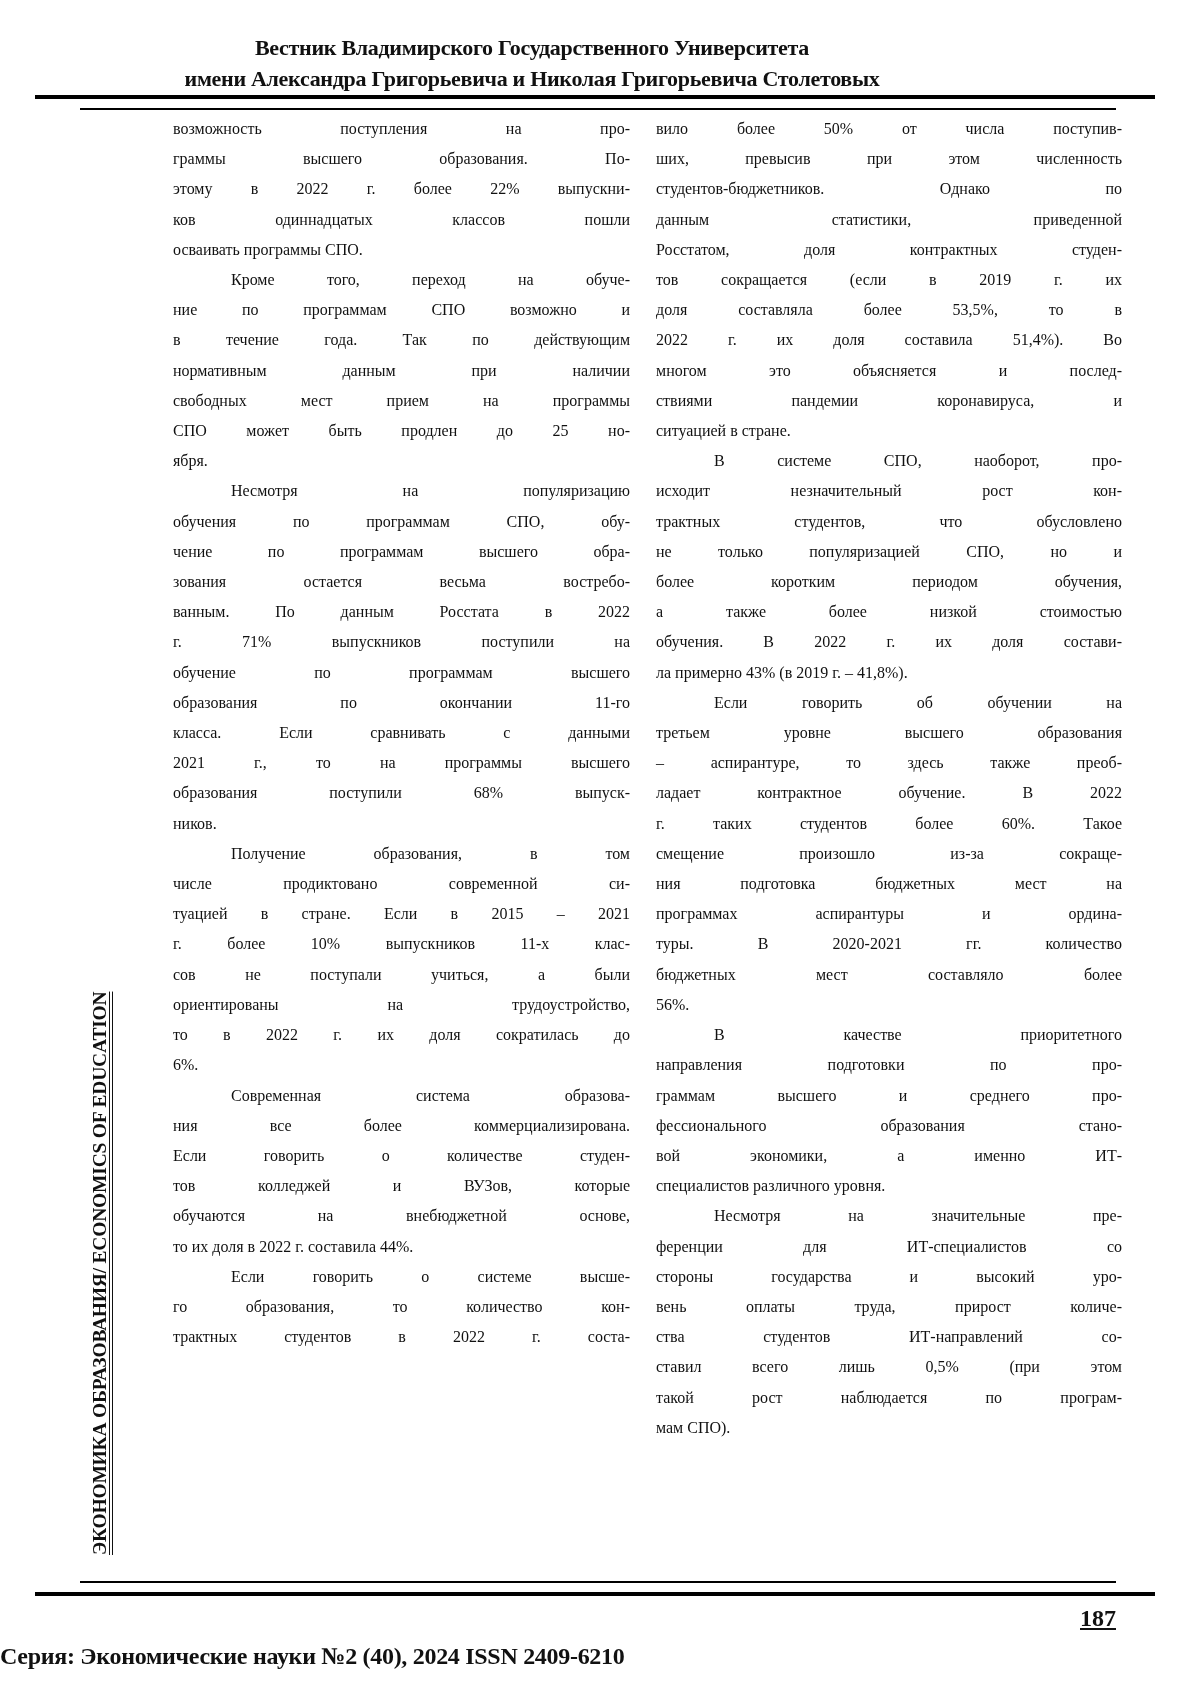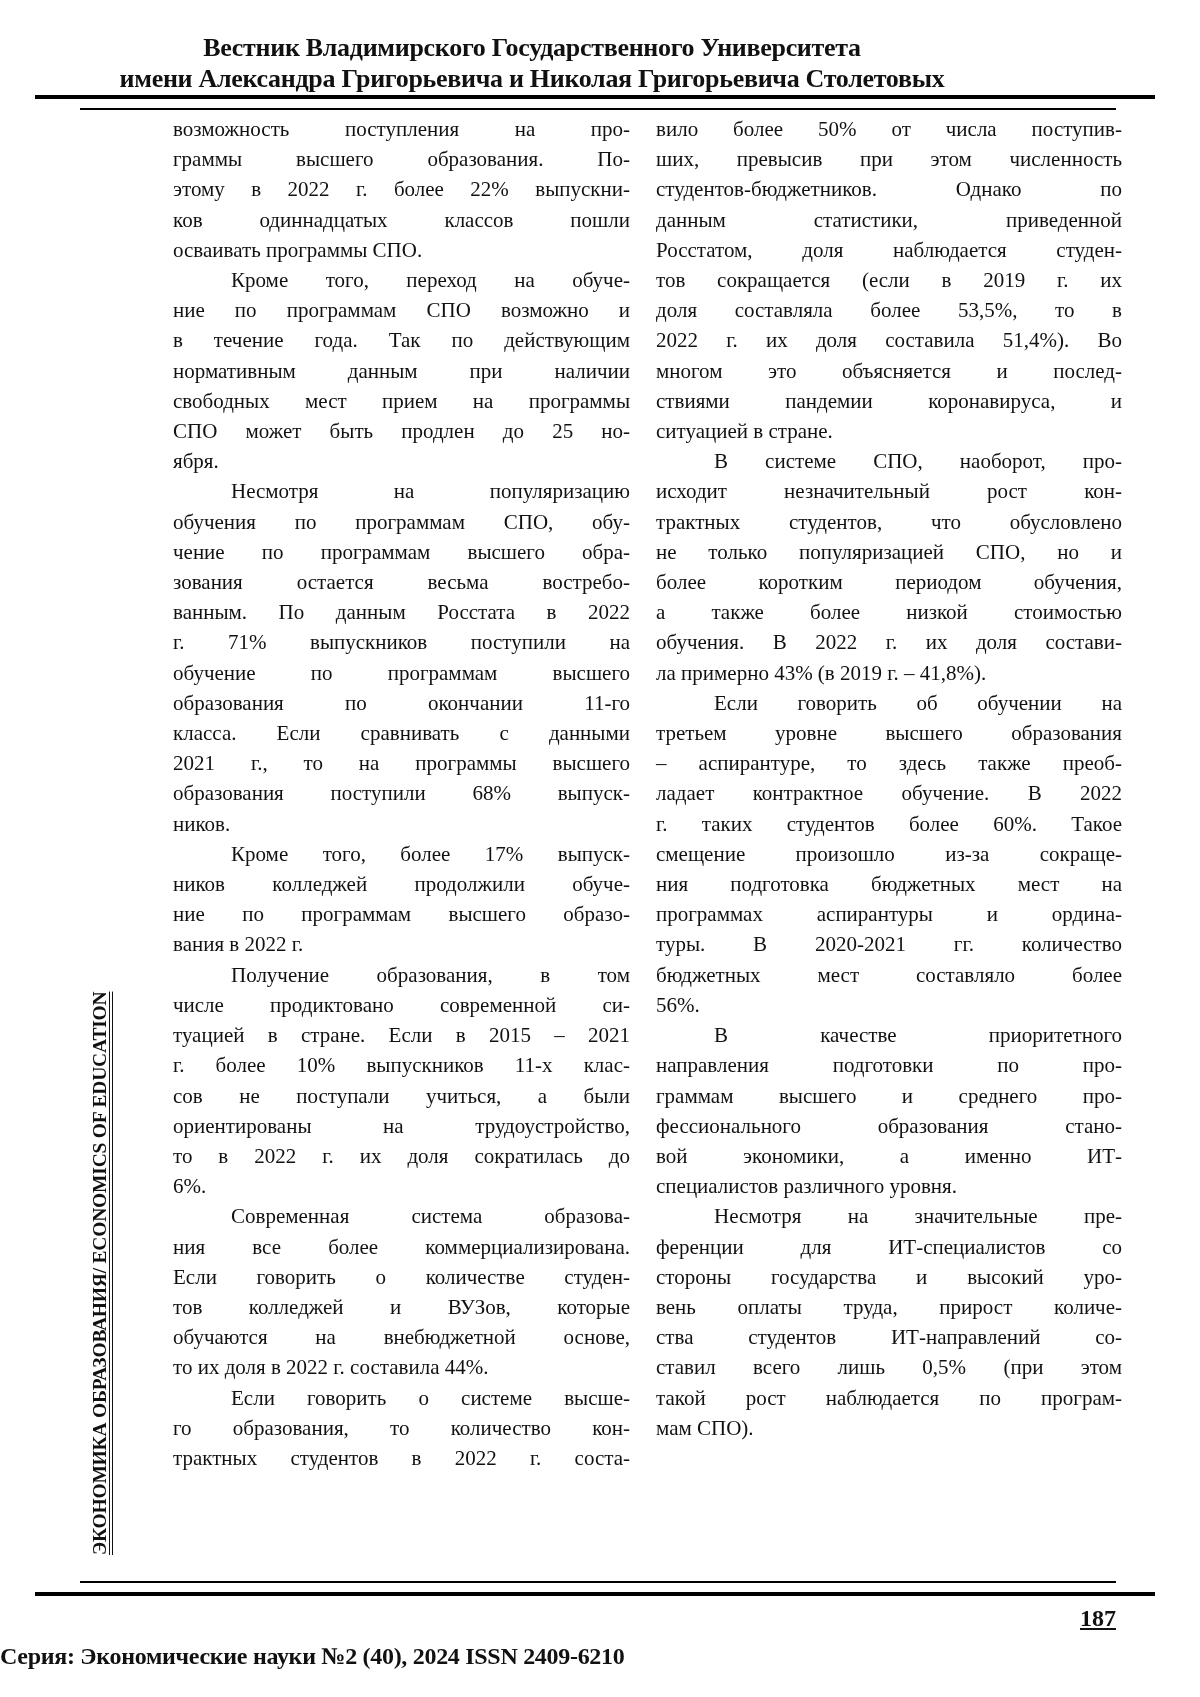--- a/index.html
+++ b/index.html
@@ -2,39 +2,39 @@
 <html><head>
 <meta charset="utf-8">
 <style>
   html, body { margin: 0; padding: 0; background: #ffffff; }
   body {
     width: 1200px; height: 1697px; position: relative; overflow: hidden;
     font-family: "Liberation Serif", "DejaVu Serif", serif; color: #111;
   }
   .journal-header {
     position: absolute; left: 0; top: 32px; width: 1064px;
-    text-align: center; font-weight: bold; font-size: 26px; line-height: 31px;
+    text-align: center; font-weight: bold; font-size: 22px; line-height: 31px;
     letter-spacing: -0.3px;
   }
   .rule { position: absolute; background: #000; }
   .rule-top-thick { left: 35px; top: 95px; width: 1120px; height: 4px; }
   .rule-top-thin  { left: 80px; top: 108px; width: 1036px; height: 2px; }
   .rule-bot-thin  { left: 80px; top: 1581px; width: 1036px; height: 2px; }
   .rule-bot-thick { left: 35px; top: 1592px; width: 1120px; height: 4px; }
 
   .side-label {
     position: absolute; left: 88px; top: 1555px;
     transform-origin: 0 0; transform: rotate(-90deg);
     font-weight: bold; font-size: 19.5px; white-space: nowrap; letter-spacing: -0.2px;
     text-decoration: underline double; text-underline-offset: 3px;
     width: 678px; line-height: 24px;
   }
 
   .column {
-    position: absolute; top: 114px; font-size: 21px; line-height: 30.2px;
+    position: absolute; top: 114px; font-size: 16px; line-height: 30.2px;
     text-align: justify; hyphens: manual;
   }
   .col-left  { left: 173px; width: 457px; }
   .col-right { left: 656px; width: 466px; }
   .column p { margin: 0; text-indent: 0; }
   .column p span.line { display: block; text-align: justify; text-align-last: justify; }
   .column p span.line.last { text-align-last: left; }
 
   .page-number {
     position: absolute; left: 1080px; top: 1605px; font-weight: bold; font-size: 24px; text-decoration: underline;
@@ -82,26 +82,20 @@
       <span class="line">ванным. По данным Росстата в 2022</span>
       <span class="line">г. 71% выпускников поступили на</span>
       <span class="line">обучение по программам высшего</span>
       <span class="line">образования по окончании 11-го</span>
       <span class="line">класса. Если сравнивать с данными</span>
       <span class="line">2021 г., то на программы высшего</span>
       <span class="line">образования поступили 68% выпуск-</span>
       <span class="line last">ников.</span>
     </p>
     <p>
-      <span class="line" style="text-indent: 58px;">Кроме того, более 17% выпуск-</span>
-      <span class="line">ников колледжей продолжили обуче-</span>
-      <span class="line">ние по программам высшего образо-</span>
-      <span class="line last">вания в 2022 г.</span>
-    </p>
-    <p>
       <span class="line" style="text-indent: 58px;">Получение образования, в том</span>
       <span class="line">числе продиктовано современной си-</span>
       <span class="line">туацией в стране. Если в 2015 – 2021</span>
       <span class="line">г. более 10% выпускников 11-х клас-</span>
       <span class="line">сов не поступали учиться, а были</span>
       <span class="line">ориентированы на трудоустройство,</span>
       <span class="line">то в 2022 г. их доля сократилась до</span>
       <span class="line last">6%.</span>
     </p>
     <p>
@@ -117,21 +111,21 @@
       <span class="line">го образования, то количество кон-</span>
       <span class="line">трактных студентов в 2022 г. соста-</span>
     </p>
   </div>
 <div class="column col-right" id="col-right">
     <p>
       <span class="line">вило более 50% от числа поступив-</span>
       <span class="line">ших, превысив при этом численность</span>
       <span class="line">студентов-бюджетников. Однако по</span>
       <span class="line">данным статистики, приведенной</span>
-      <span class="line">Росстатом, доля наблюдается студен-</span>
+      <span class="line">Росстатом, доля контрактных студен-</span>
       <span class="line">тов сокращается (если в 2019 г. их</span>
       <span class="line">доля составляла более 53,5%, то в</span>
       <span class="line">2022 г. их доля составила 51,4%). Во</span>
       <span class="line">многом это объясняется и послед-</span>
       <span class="line">ствиями пандемии коронавируса, и</span>
       <span class="line last">ситуацией в стране.</span>
     </p>
     <p>
       <span class="line" style="text-indent: 58px;">В системе СПО, наоборот, про-</span>
       <span class="line">исходит незначительный рост кон-</span>

